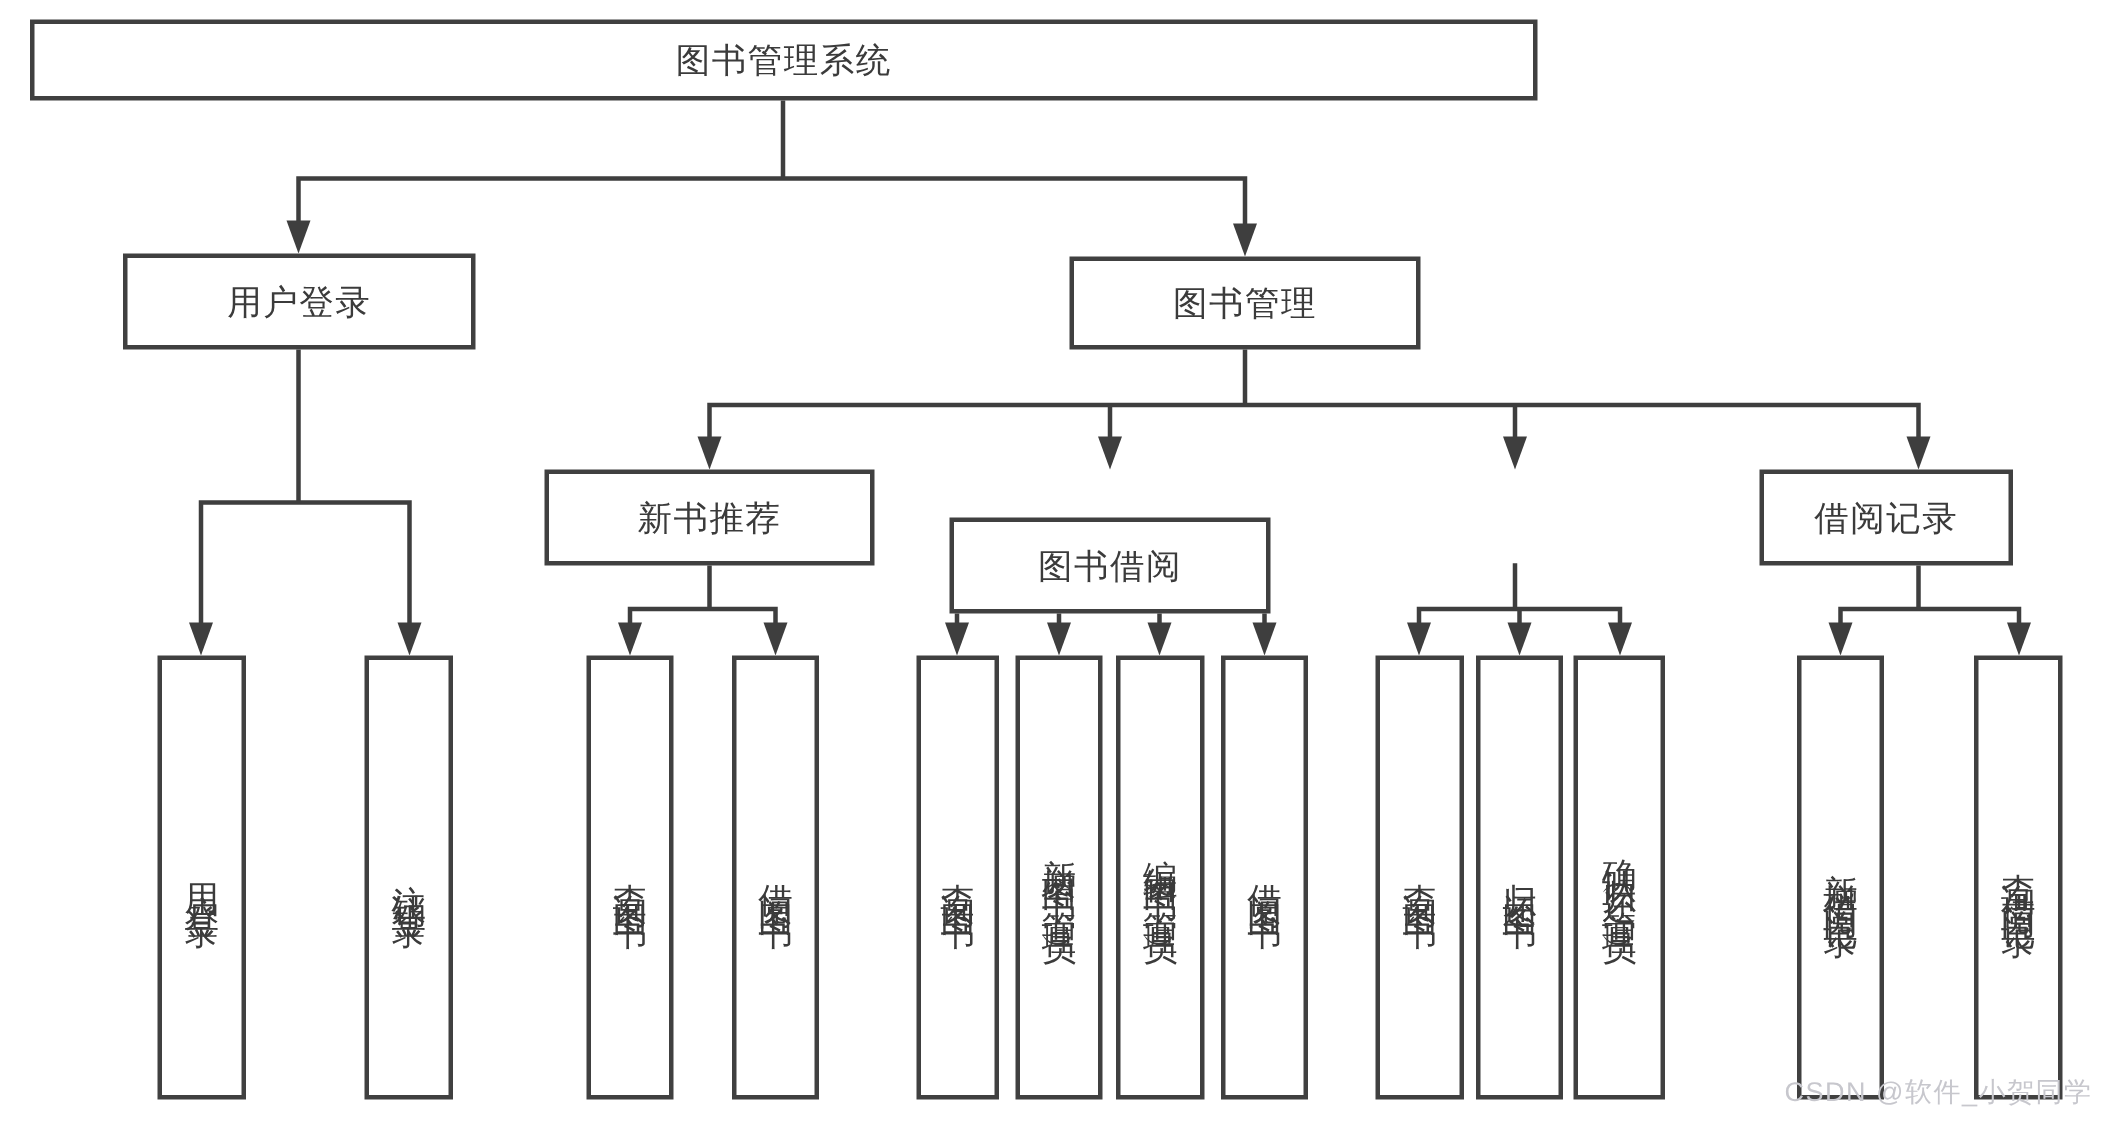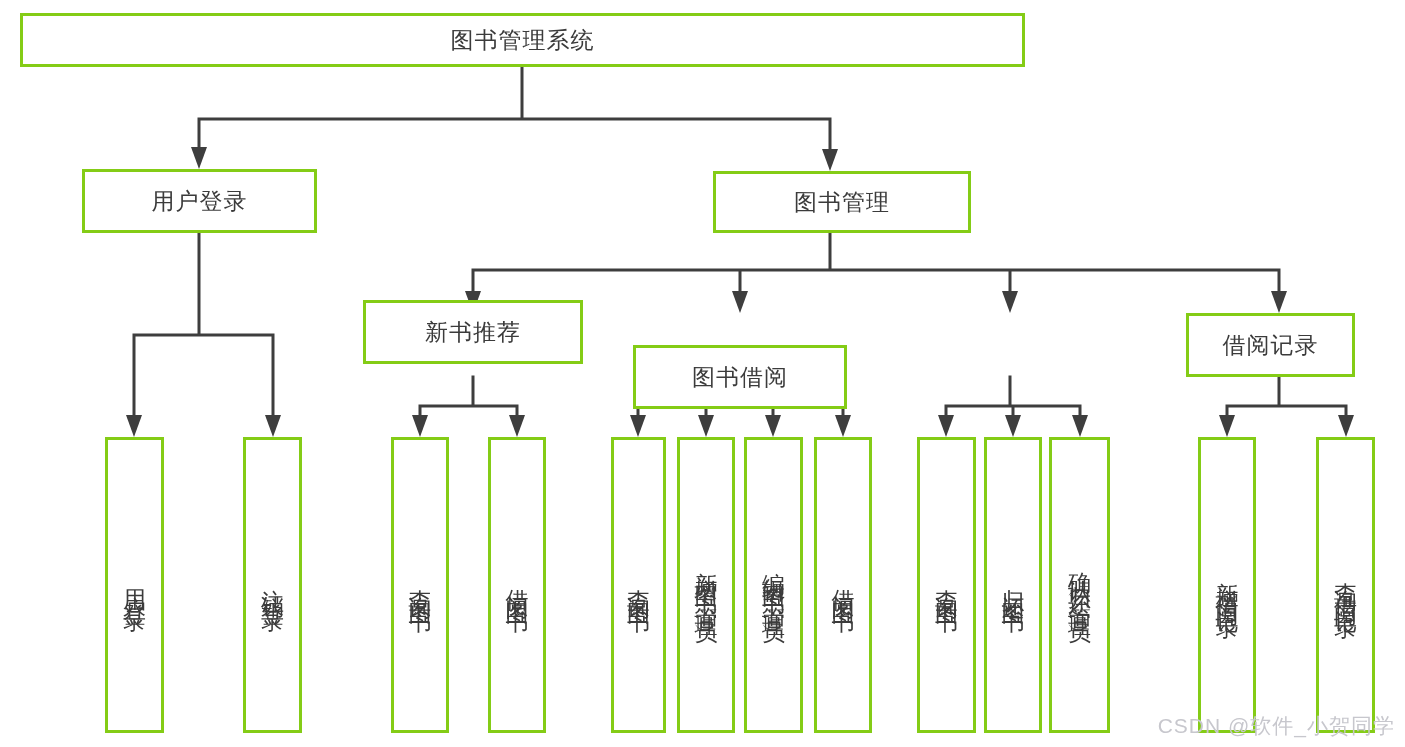--- a/index.html
+++ b/index.html
@@ -12,63 +12,63 @@
     overflow: hidden;
   }
   .connectors {
     position: absolute;
     left: 0; top: 0;
     pointer-events: none;
   }
   .hbox, .vbox {
     position: absolute;
     box-sizing: border-box;
-    border: 3px solid #84cc16;
+    border: 3px solid #404040;
     background: #ffffff;
     display: flex;
     align-items: center;
     justify-content: center;
     color: #3b3b3b;
   }
   .hbox { font-size: 23px; letter-spacing: 1px; }
   .vbox { font-size: 23px; }
   .vtext {
     writing-mode: vertical-rl;
     text-orientation: mixed;
     letter-spacing: 7px;
     line-height: 1;
   }
   
   .n-root  { left: 20px;  top: 13px;  width: 1005px; height: 54px; }
   .n-user  { left: 82px;  top: 169px; width: 235px;  height: 64px; }
-  .n-mgmt  { left: 713px; top: 171px; width: 258px;  height: 62px; text-align: center; }
-  .n-g1    { left: 363px; top: 300px; width: 220px;  height: 64px; }
+  .n-mgmt  { left: 713px; top: 171px; width: 234px;  height: 62px; text-align: center; }
+  .n-g1    { left: 363px; top: 313px; width: 220px;  height: 64px; }
   .n-g2    { left: 633px; top: 313px; width: 214px;  height: 64px; margin-top: 32px; }
   .n-g3    { left: 903px; top: 313px; width: 215px;  height: 64px; }
-  .n-g4    { left: 1173px;top: 313px; width: 169px;  height: 64px; margin-left: 13px; }
+  .n-g4    { left: 1173px;top: 313px; width: 169px;  height: 64px; }
   
   .vbox { top: 437px; height: 296px; }
   .l-u1  { left: 105px;  width: 59px; }
   .l-u2  { left: 243px;  width: 59px; }
   .l-a1  { left: 391px;  width: 58px; }
   .l-a2  { left: 488px;  width: 58px; }
   .l-b1  { left: 611px;  width: 55px; }
   .l-b2  { left: 677px;  width: 58px; }
   .l-b3  { left: 744px;  width: 59px; }
   .l-b4  { left: 814px;  width: 58px; }
   .l-c1  { left: 917px;  width: 59px; }
   .l-c2  { left: 984px;  width: 58px; }
   .l-c3  { left: 1049px; width: 61px; }
   .l-d1  { left: 1198px; width: 58px; }
   .l-d2  { left: 1316px; width: 59px; }
   .watermark {
     position: absolute;
     right: 10px;
     bottom: 7px;
-    font-size: 21px;
+    font-size: 18px;
     color: #c7c7cd;
     letter-spacing: 1px;
     white-space: nowrap;
   }
 </style>
 </head>
 <body>
 
 <div class="canvas">
 

